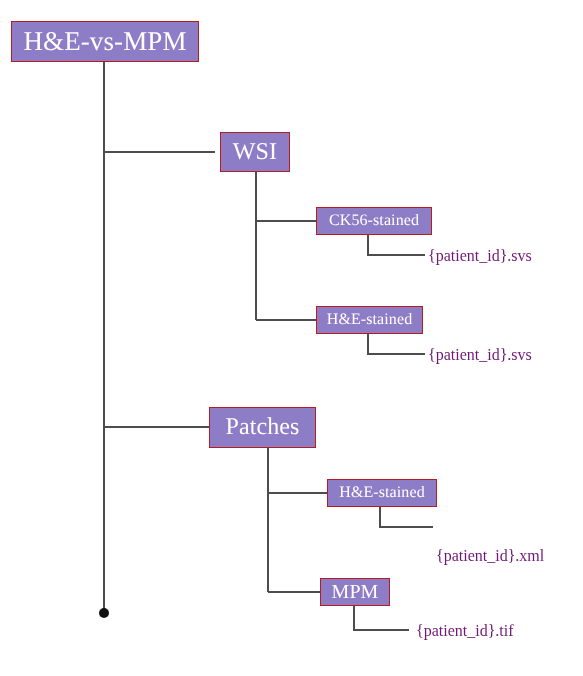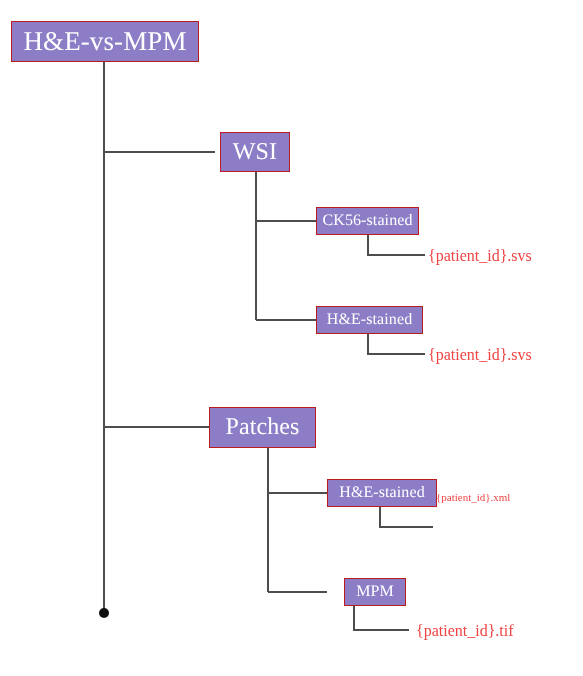--- a/index.html
+++ b/index.html
@@ -34,42 +34,42 @@
     font-family: "Liberation Serif", serif;
     display: flex;
     align-items: center;
     justify-content: center;
     white-space: nowrap;
     letter-spacing: 0.1px;
     text-rendering: geometricPrecision;
   }
   .leaf-text {
     position: absolute;
-    color: #ef4444;
+    color: #701a75;
     font-family: "Liberation Serif", serif;
     white-space: nowrap;
     line-height: 1;
   }
   .trunk-dot {
     position: absolute;
     background: #111111;
     border-radius: 50%;
   }
   
   .n-root    { left: 11px;  top: 21px;  width: 188px; height: 41px; font-size: 27px; }
   .n-wsi     { left: 220px; top: 132px; width: 70px;  height: 40px; font-size: 24px; }
-  .n-ck56    { left: 316px; top: 207px; width: 103px; height: 28px; font-size: 16px; }
+  .n-ck56    { left: 316px; top: 207px; width: 116px; height: 28px; font-size: 16px; }
   .n-hewsi   { left: 316px; top: 306px; width: 107px; height: 28px; font-size: 16px; }
   .n-patches { left: 209px; top: 407px; width: 107px; height: 41px; font-size: 24px; }
   .n-hepatch { left: 327px; top: 479px; width: 110px; height: 28px; font-size: 16px; }
-  .n-mpm     { left: 344px; top: 578px; width: 62px;  height: 28px; font-size: 16px; }
+  .n-mpm     { left: 320px; top: 578px; width: 70px;  height: 28px; font-size: 20px; }
   
   .l-ck56   { left: 428px; top: 248px; font-size: 16px; }
   .l-hewsi  { left: 428px; top: 347px; font-size: 16px; }
-  .l-hepatch{ left: 436px; top: 492px; font-size: 11px; }
+  .l-hepatch{ left: 436px; top: 548px; font-size: 16px; }
   .l-mpm    { left: 416px; top: 623px; font-size: 16px; }
   .dot-root { left: 99px;  top: 608px; width: 10px; height: 10px; }
 </style>
 </head>
 <body>
 
 <div id="diagram">
 
   <svg id="edge-layer" viewBox="0 0 583 676">
     <g fill="none" stroke="#4d4d4d" stroke-width="1.6" shape-rendering="crispEdges">

